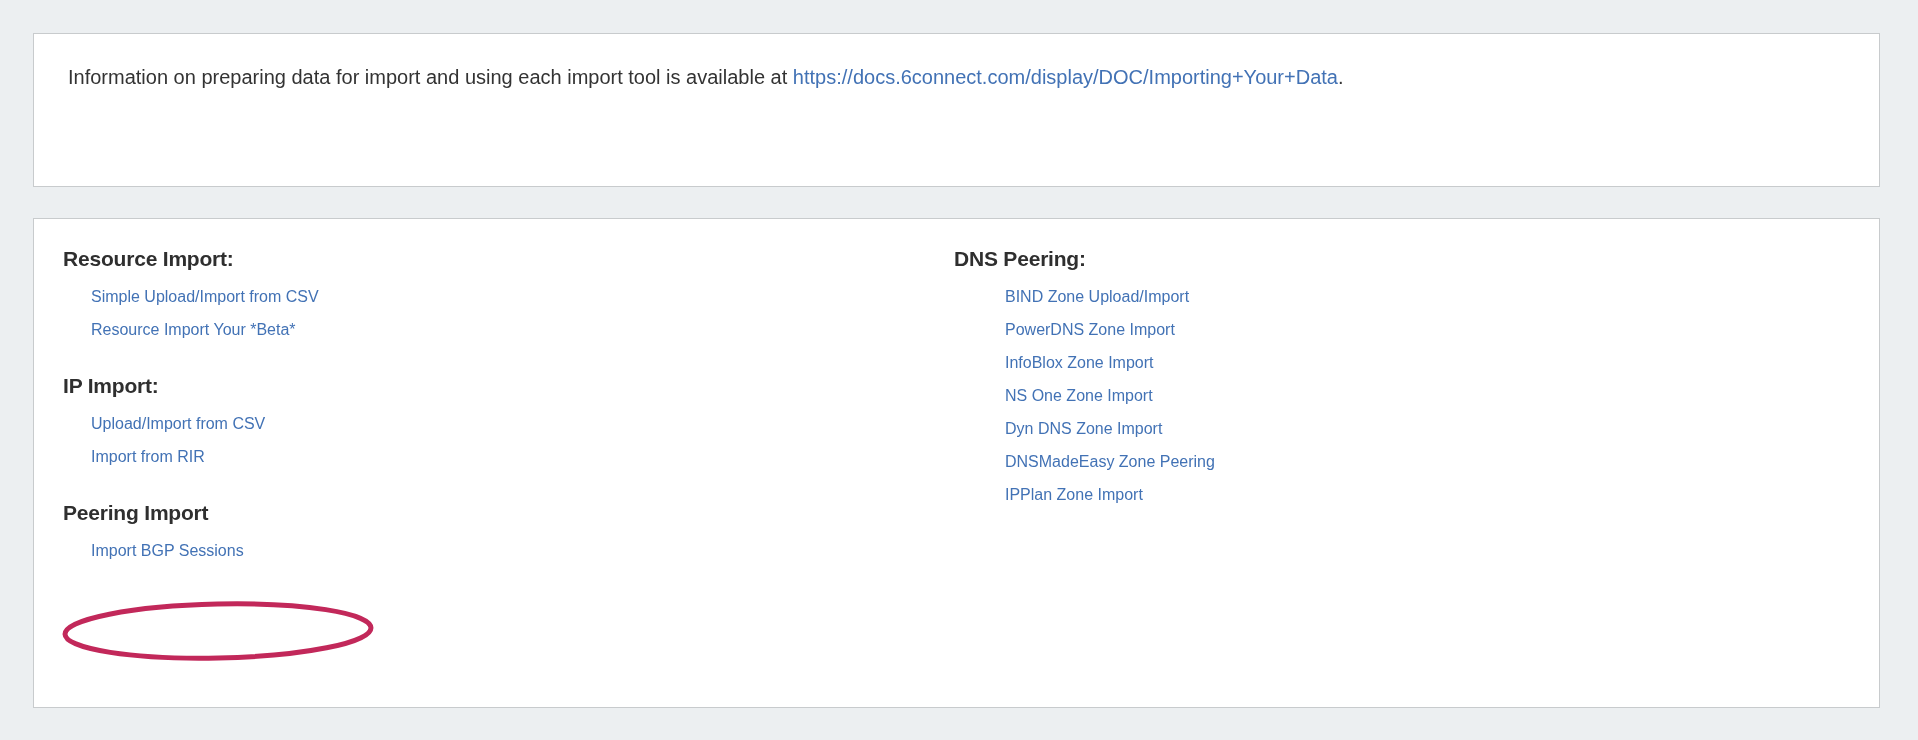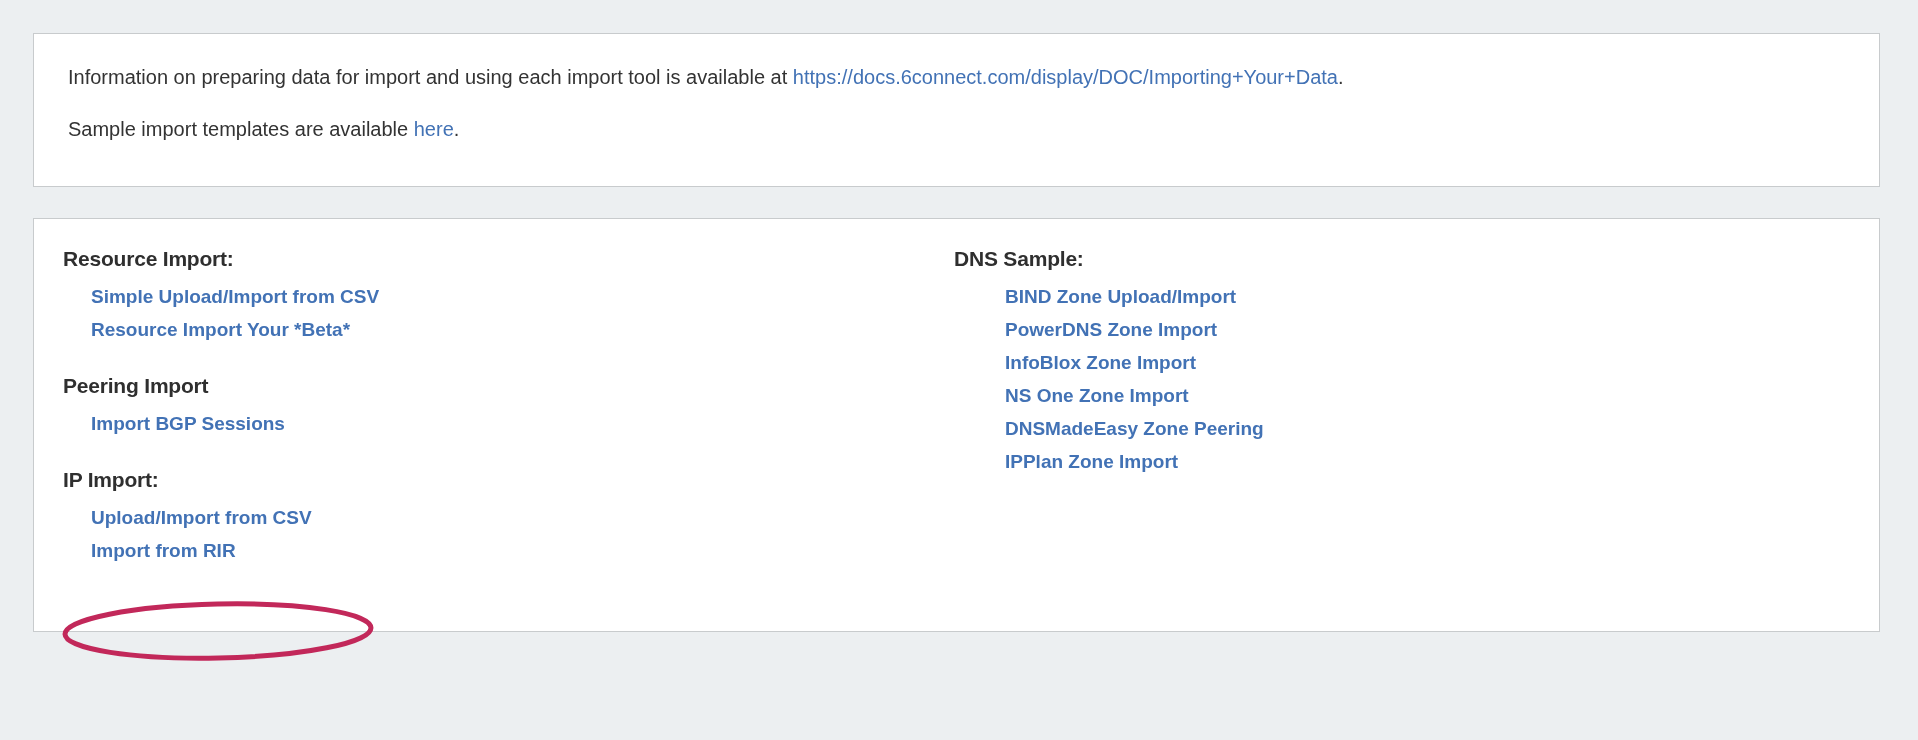--- a/index.html
+++ b/index.html
@@ -34,21 +34,21 @@
 
   .panel-info {
     width: 1847px;
     height: 154px;
     padding: 30px 34px 0 34px;
     box-sizing: border-box;
   }
 
   .panel-tools {
     width: 1847px;
-    height: 414px;
+    height: 490px;
     margin-top: 31px;
     padding: 0;
     box-sizing: border-box;
     position: relative;
   }
 
   
   .info-para {
     font-size: 20px;
     line-height: 26px;
@@ -89,24 +89,23 @@
     margin: 0 0 7px 0;
     letter-spacing: -0.2px;
   }
 
   .group-links {
     list-style: none;
     margin: 0;
     padding: 0 0 0 28px;
   }
   .group-links li {
-    font-size: 19px;
+    font-size: 16px;
     line-height: 33px;
     white-space: nowrap;
-    font-weight: bold;
   }
 
   
   .col-right .group-links li { line-height: 33px; margin-left: 23px; }
 
   
   .annotation-ellipse {
     position: absolute;
     pointer-events: none;
     overflow: visible;
@@ -121,66 +120,64 @@
 <body>
 
 <div class="page">
 
   <div class="panel panel-info">
 
     <p class="info-para">
       <span>Information on preparing data for import and using each import tool is available at </span><a class="link" href="#">https://docs.6connect.com/display/DOC/Importing+Your+Data</a><span>.</span>
     </p>
 
-    <p class="info-para">
-      <span>Sample import templates are available </span><a class="link" href="#">here</a><span>.</span>
-    </p>
 
   </div>
 
   <div class="panel panel-tools">
 
     <div class="cols">
 
       <div class="col col-left">
 
         <div class="group">
           <div class="group-title">Resource Import:</div>
           <ul class="group-links">
             <li><a class="link" href="#">Simple Upload/Import from CSV</a></li>
             <li><a class="link" href="#">Resource Import Your *Beta*</a></li>
           </ul>
         </div>
 
         <div class="group">
-          <div class="group-title">Peering Import</div>
+          <div class="group-title">IP Import:</div>
           <ul class="group-links">
-            <li><a class="link" href="#">Import BGP Sessions</a></li>
+            <li><a class="link" href="#">Upload/Import from CSV</a></li>
+            <li><a class="link" href="#">Import from RIR</a></li>
           </ul>
         </div>
 
         <div class="group">
-          <div class="group-title">IP Import:</div>
+          <div class="group-title">Peering Import</div>
           <ul class="group-links">
-            <li><a class="link" href="#">Upload/Import from CSV</a></li>
-            <li><a class="link" href="#">Import from RIR</a></li>
+            <li><a class="link" href="#">Import BGP Sessions</a></li>
           </ul>
         </div>
 
       </div>
 
       <div class="col col-right">
 
         <div class="group">
-          <div class="group-title">DNS Sample:</div>
+          <div class="group-title">DNS Peering:</div>
           <ul class="group-links">
             <li><a class="link" href="#">BIND Zone Upload/Import</a></li>
             <li><a class="link" href="#">PowerDNS Zone Import</a></li>
             <li><a class="link" href="#">InfoBlox Zone Import</a></li>
             <li><a class="link" href="#">NS One Zone Import</a></li>
+            <li><a class="link" href="#">Dyn DNS Zone Import</a></li>
             <li><a class="link" href="#">DNSMadeEasy Zone Peering</a></li>
             <li><a class="link" href="#">IPPlan Zone Import</a></li>
           </ul>
         </div>
 
       </div>
 
     </div>
 
     <svg class="annotation-ellipse" width="330" height="80" viewBox="0 0 330 80" style="left: 26px; top: 372px;">

